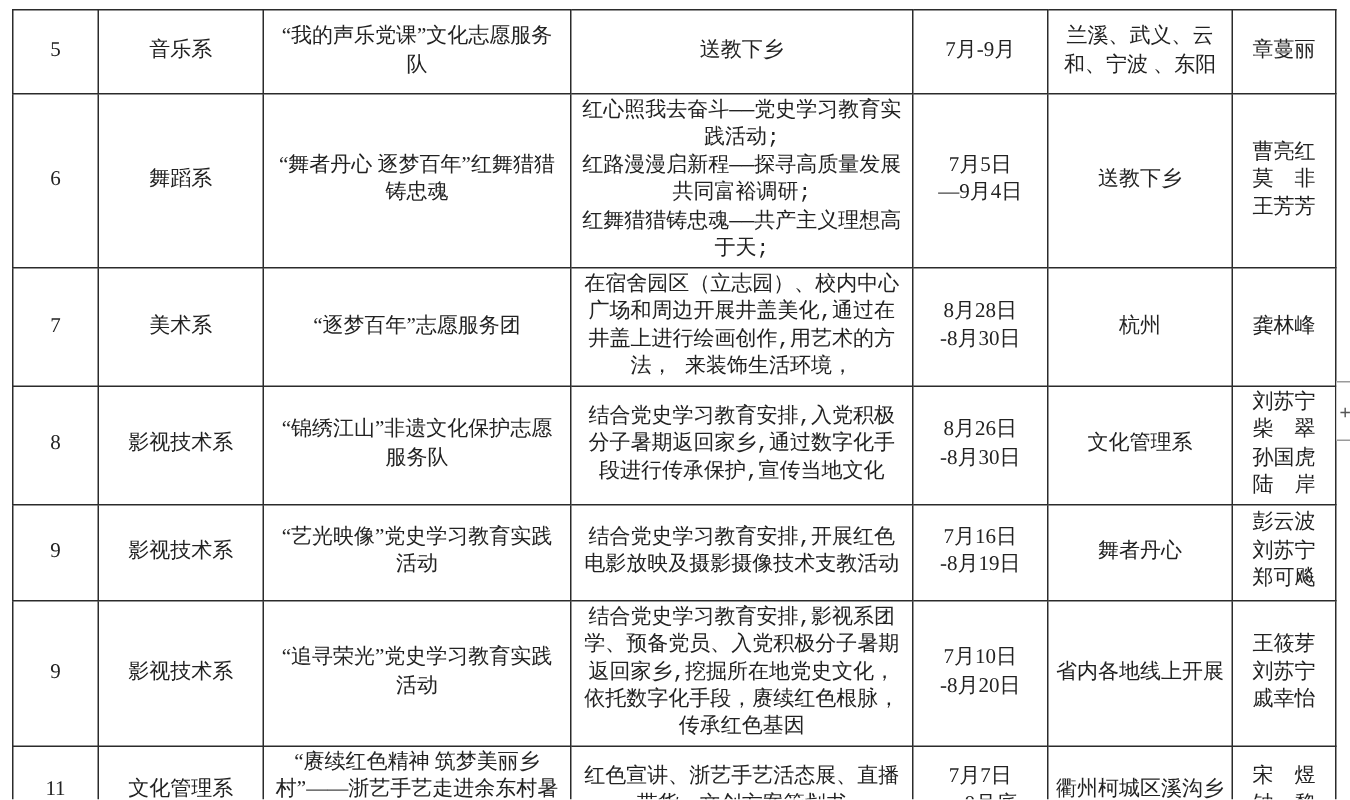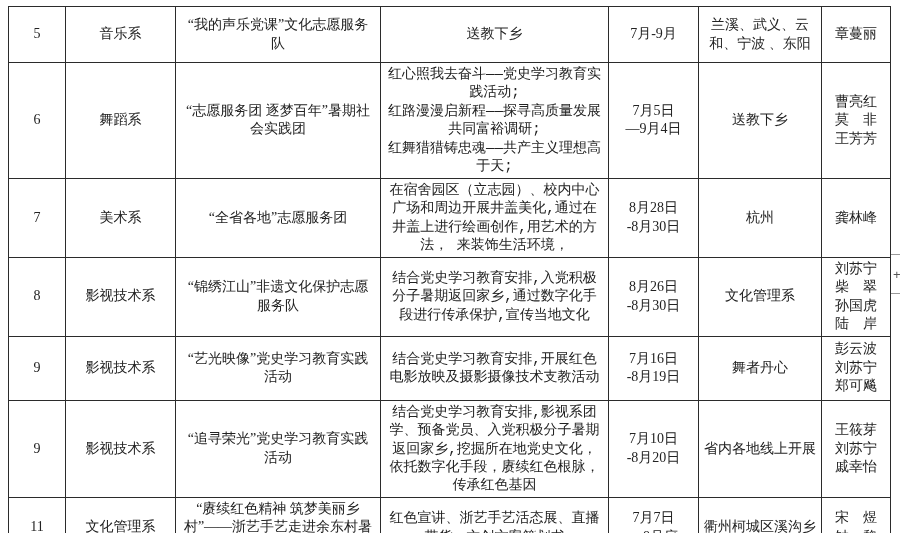--- a/index.html
+++ b/index.html
@@ -77,35 +77,35 @@
         <td>音乐系</td>
         <td>“我的声乐党课”文化志愿服务队</td>
         <td class="desc">送教下乡</td>
         <td>7月-9月</td>
         <td>兰溪、武义、云和、宁波 、东阳</td>
         <td class="names">章蔓丽</td>
       </tr>
       <tr style="height:110px;">
         <td>6</td>
         <td>舞蹈系</td>
-        <td>“志愿服务团 逐梦百年”暑期社会实践团</td>
+        <td>“舞者丹心 逐梦百年”红舞猎猎铸忠魂</td>
         <td class="desc">红心照我去奋斗——党史学习教育实践活动;
 红路漫漫启新程——探寻高质量发展共同富裕调研;
 红舞猎猎铸忠魂——共产主义理想高于天;</td>
         <td>7月5日
 —9月4日</td>
         <td>送教下乡</td>
         <td class="names">曹亮红
 莫　非
 王芳芳</td>
       </tr>
       <tr style="height:78px;">
         <td>7</td>
         <td>美术系</td>
-        <td>“全省各地”志愿服务团</td>
+        <td>“逐梦百年”志愿服务团</td>
         <td class="desc">在宿舍园区（立志园）、校内中心广场和周边开展井盖美化,通过在井盖上进行绘画创作,用艺术的方法， 来装饰生活环境，</td>
         <td>8月28日
 -8月30日</td>
         <td>杭州</td>
         <td class="names">龚林峰</td>
       </tr>
       <tr style="height:73px;">
         <td>8</td>
         <td>影视技术系</td>
         <td>“锦绣江山”非遗文化保护志愿服务队</td>

